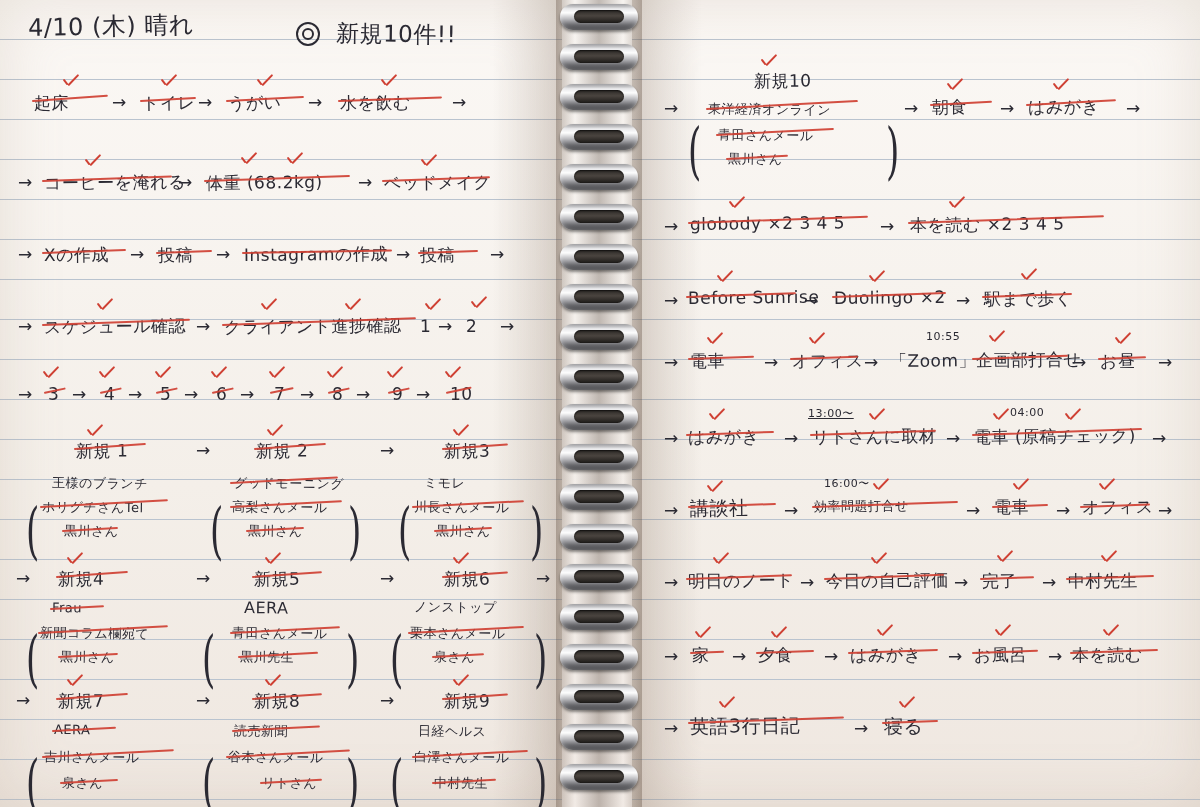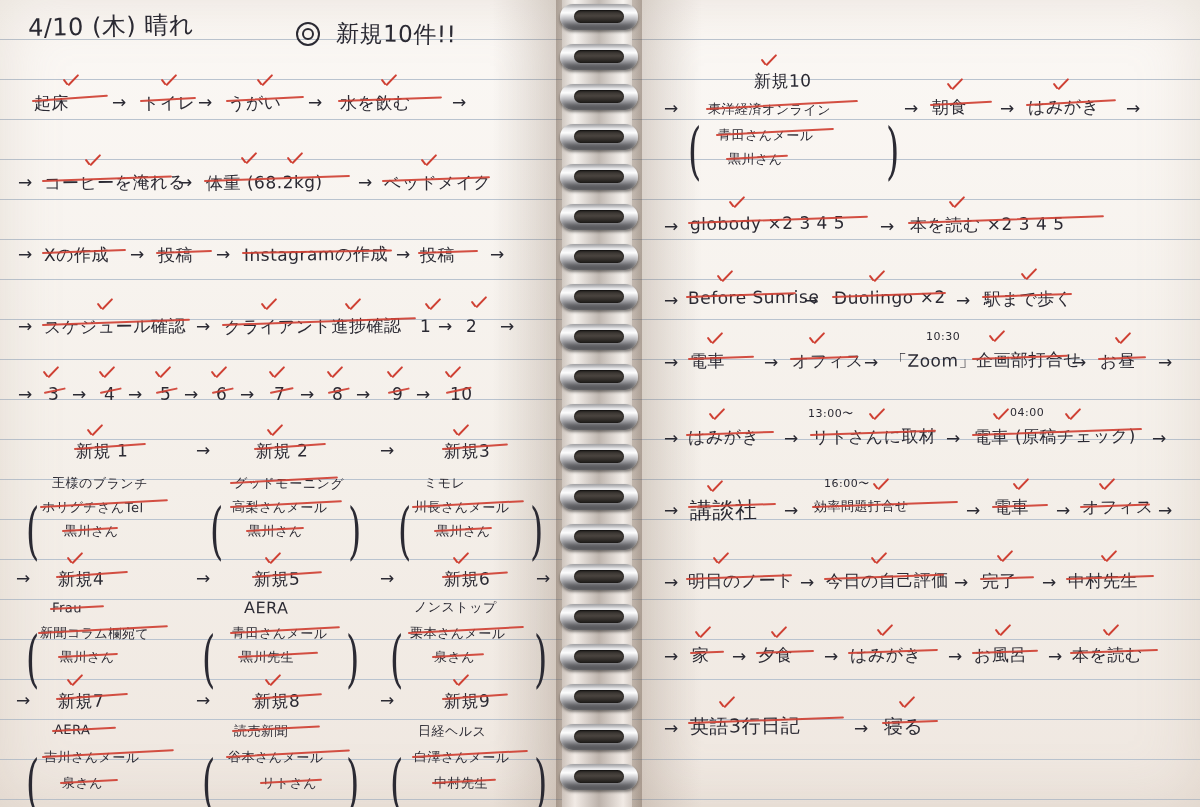--- a/index.html
+++ b/index.html
@@ -367,53 +367,53 @@
     <div class="chk" style="left:388px;top:268px;"></div>
     <div class="strike" style="left:54px;top:296px;width:110px;transform:rotate(-2deg);"></div>
     <div class="strike" style="left:200px;top:296px;width:114px;transform:rotate(-2deg);"></div>
     <div class="strike" style="left:350px;top:296px;width:90px;transform:rotate(-2deg);"></div>
 
     <div class="hw" style="left:32px;top:352px;">→</div>
     <div class="hw tilt2" style="left:58px;top:350px;">電車</div>
     <div class="hw" style="left:132px;top:352px;">→</div>
     <div class="hw tilt2" style="left:160px;top:350px;">オフィス</div>
     <div class="hw" style="left:232px;top:352px;">→</div>
-    <div class="hw tiny" style="left:294px;top:330px;">10:30</div>
+    <div class="hw tiny" style="left:294px;top:330px;">10:55</div>
     <div class="hw tilt2" style="left:258px;top:350px;">「Zoom」企画部打合せ</div>
     <div class="hw" style="left:440px;top:352px;">→</div>
     <div class="hw tilt2" style="left:468px;top:350px;">お昼</div>
     <div class="hw" style="left:526px;top:352px;">→</div>
     <div class="chk" style="left:74px;top:332px;"></div>
     <div class="chk" style="left:176px;top:332px;"></div>
     <div class="chk" style="left:356px;top:330px;"></div>
     <div class="chk" style="left:482px;top:332px;"></div>
     <div class="strike" style="left:56px;top:358px;width:66px;transform:rotate(-2deg);"></div>
     <div class="strike" style="left:158px;top:358px;width:68px;transform:rotate(-2deg);"></div>
     <div class="strike" style="left:340px;top:358px;width:96px;transform:rotate(-2deg);"></div>
     <div class="strike" style="left:466px;top:358px;width:48px;transform:rotate(-2deg);"></div>
 
     <div class="hw" style="left:32px;top:428px;">→</div>
     <div class="hw tilt2" style="left:56px;top:426px;">はみがき</div>
     <div class="hw" style="left:152px;top:428px;">→</div>
-    <div class="hw tiny" style="left:176px;top:406px;">13:00〜</div>
+    <div class="hw tiny" style="left:176px;top:406px;text-decoration:underline;">13:00〜</div>
     <div class="hw tilt2" style="left:180px;top:426px;">リトさんに取材</div>
     <div class="hw" style="left:314px;top:428px;">→</div>
     <div class="hw tiny" style="left:378px;top:406px;">04:00</div>
     <div class="hw tilt2" style="left:342px;top:426px;">電車 (原稿チェック)</div>
     <div class="hw" style="left:520px;top:428px;">→</div>
     <div class="chk" style="left:76px;top:408px;"></div>
     <div class="chk" style="left:236px;top:408px;"></div>
     <div class="chk" style="left:360px;top:408px;"></div>
     <div class="chk" style="left:432px;top:408px;"></div>
     <div class="strike" style="left:54px;top:434px;width:88px;transform:rotate(-2deg);"></div>
     <div class="strike" style="left:178px;top:434px;width:126px;transform:rotate(-2deg);"></div>
     <div class="strike" style="left:340px;top:434px;width:170px;transform:rotate(-2deg);"></div>
 
     <div class="hw" style="left:32px;top:500px;">→</div>
-    <div class="hw tilt2" style="left:58px;top:496px;font-size:22px;">講談社</div>
+    <div class="hw tilt2" style="left:58px;top:496px;font-size:19px;">講談社</div>
     <div class="hw" style="left:152px;top:500px;">→</div>
     <div class="hw tiny" style="left:192px;top:476px;">16:00〜</div>
     <div class="hw tilt2 small" style="left:182px;top:498px;">効率問題打合せ</div>
     <div class="hw" style="left:334px;top:500px;">→</div>
     <div class="hw tilt2" style="left:362px;top:496px;">電車</div>
     <div class="hw" style="left:424px;top:500px;">→</div>
     <div class="hw tilt2" style="left:450px;top:496px;">オフィス</div>
     <div class="hw" style="left:526px;top:500px;">→</div>
     <div class="chk" style="left:74px;top:480px;"></div>
     <div class="chk" style="left:240px;top:478px;"></div>

